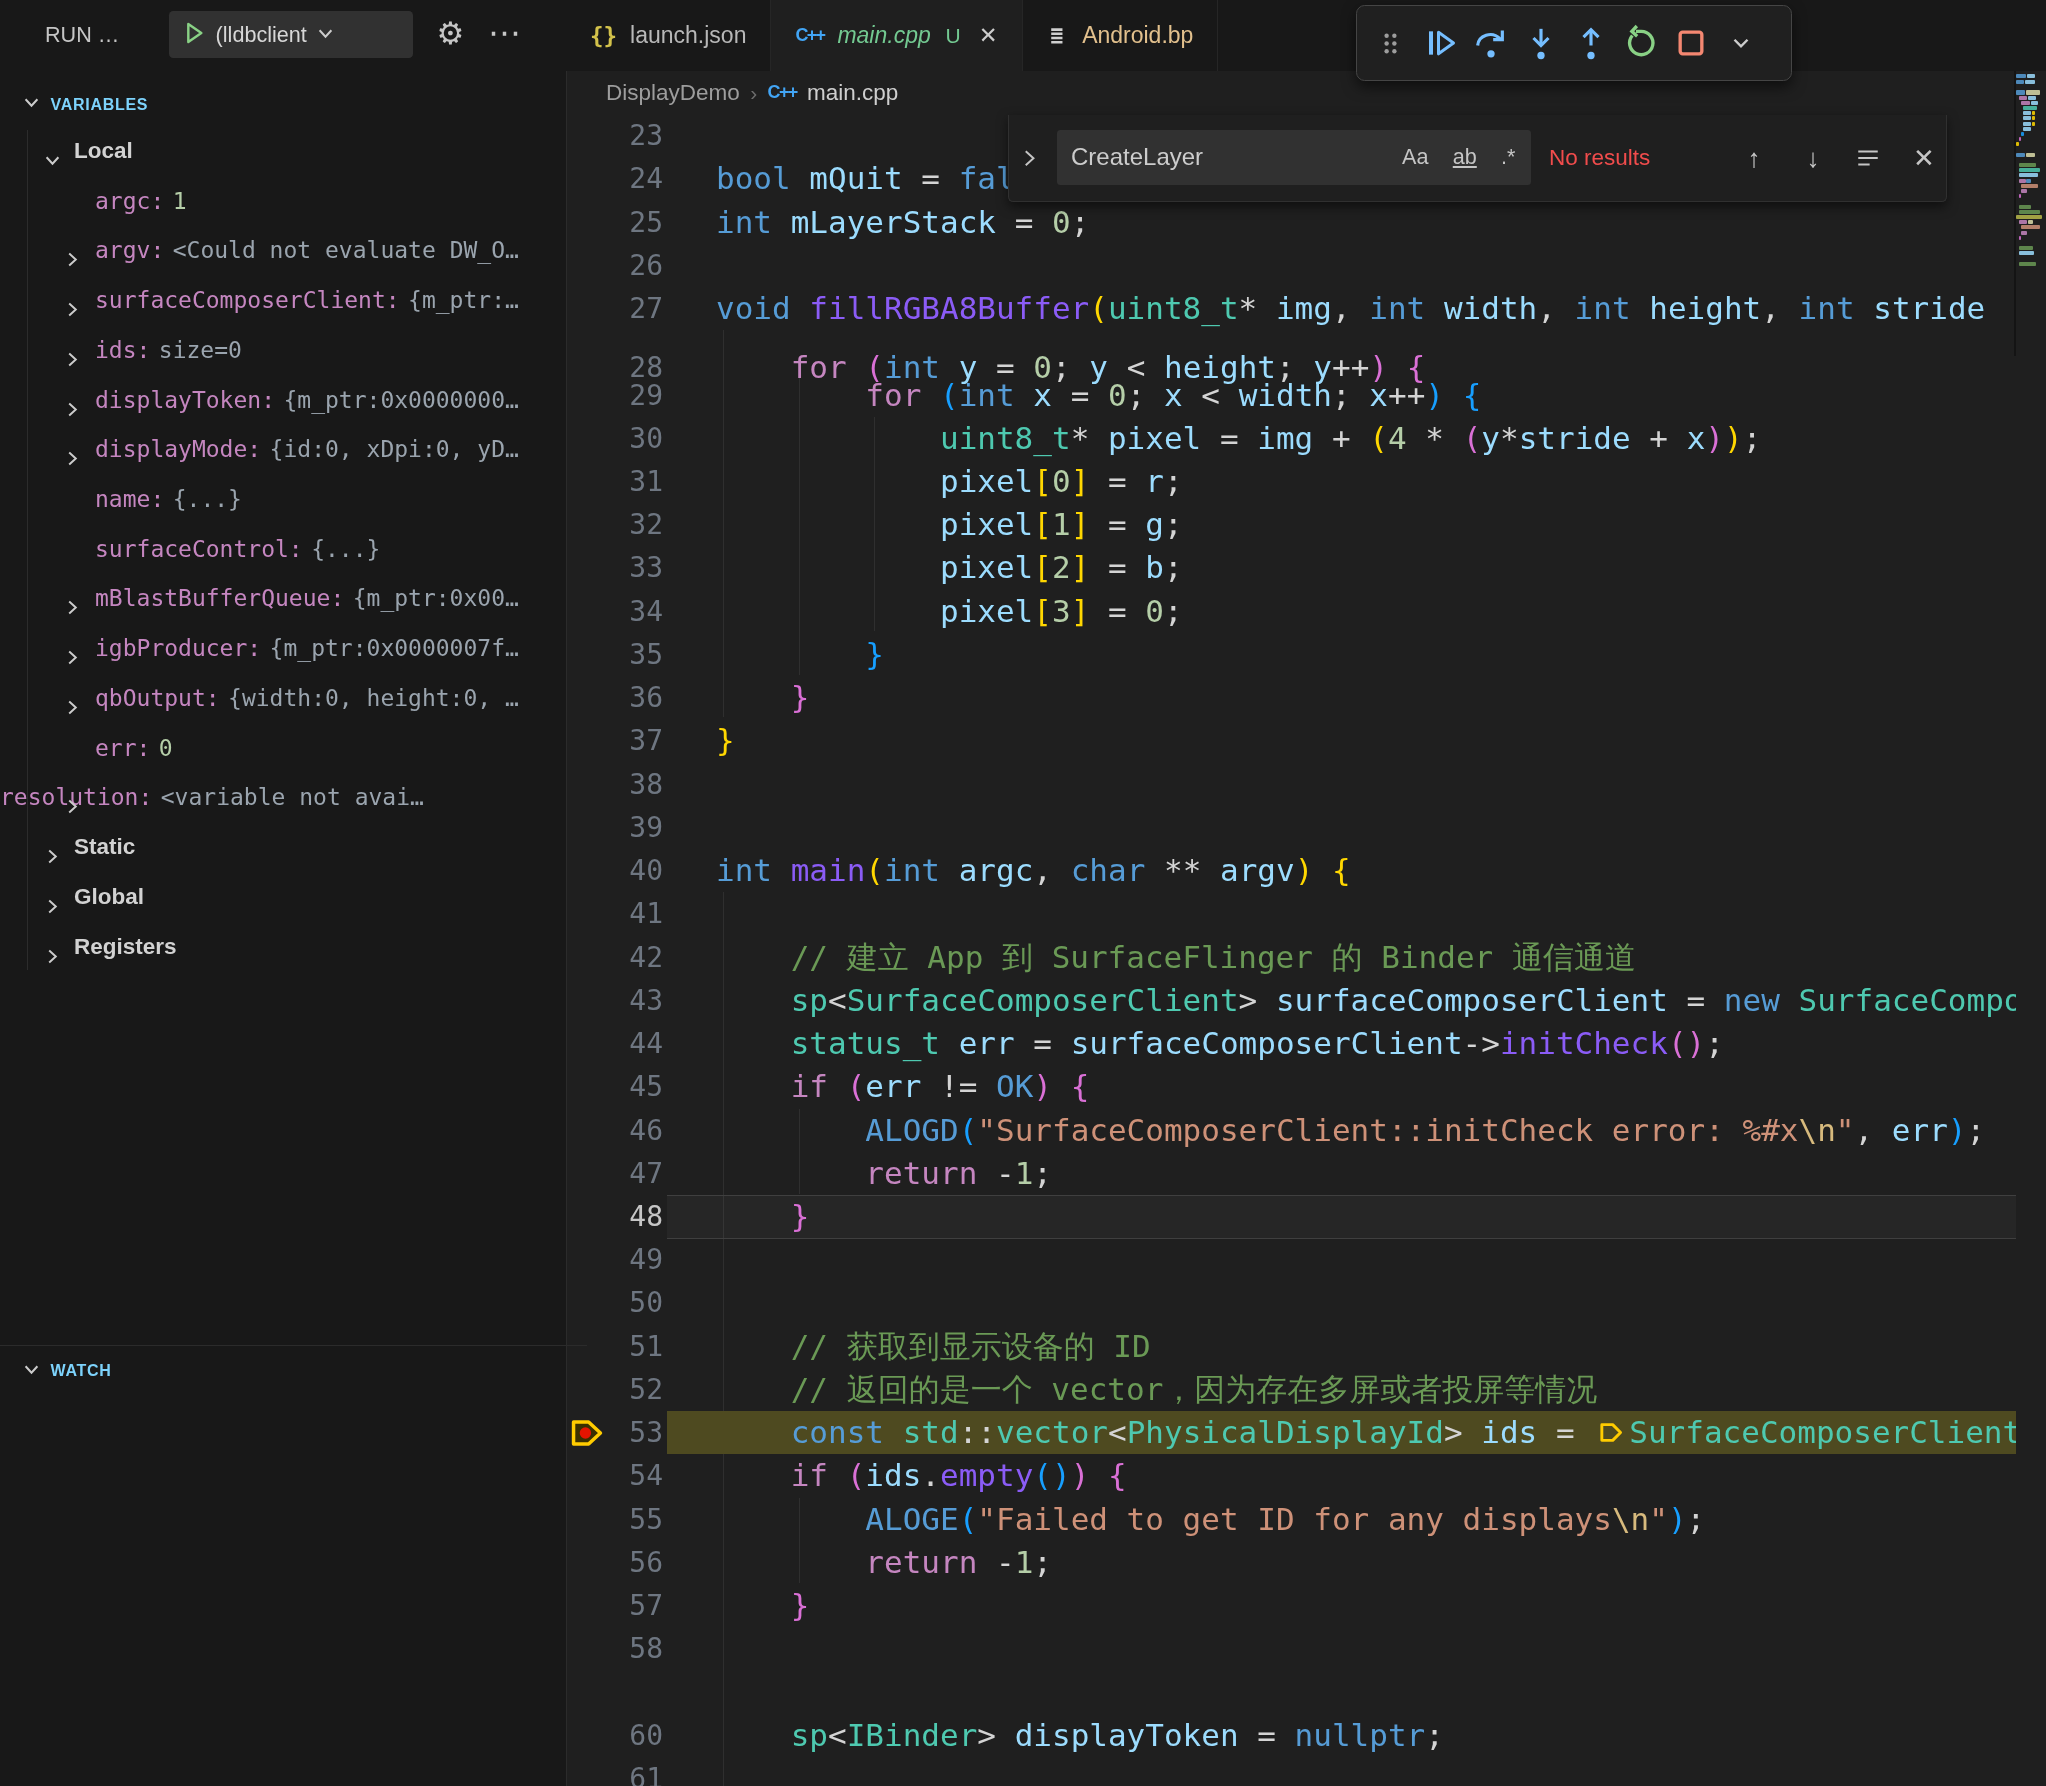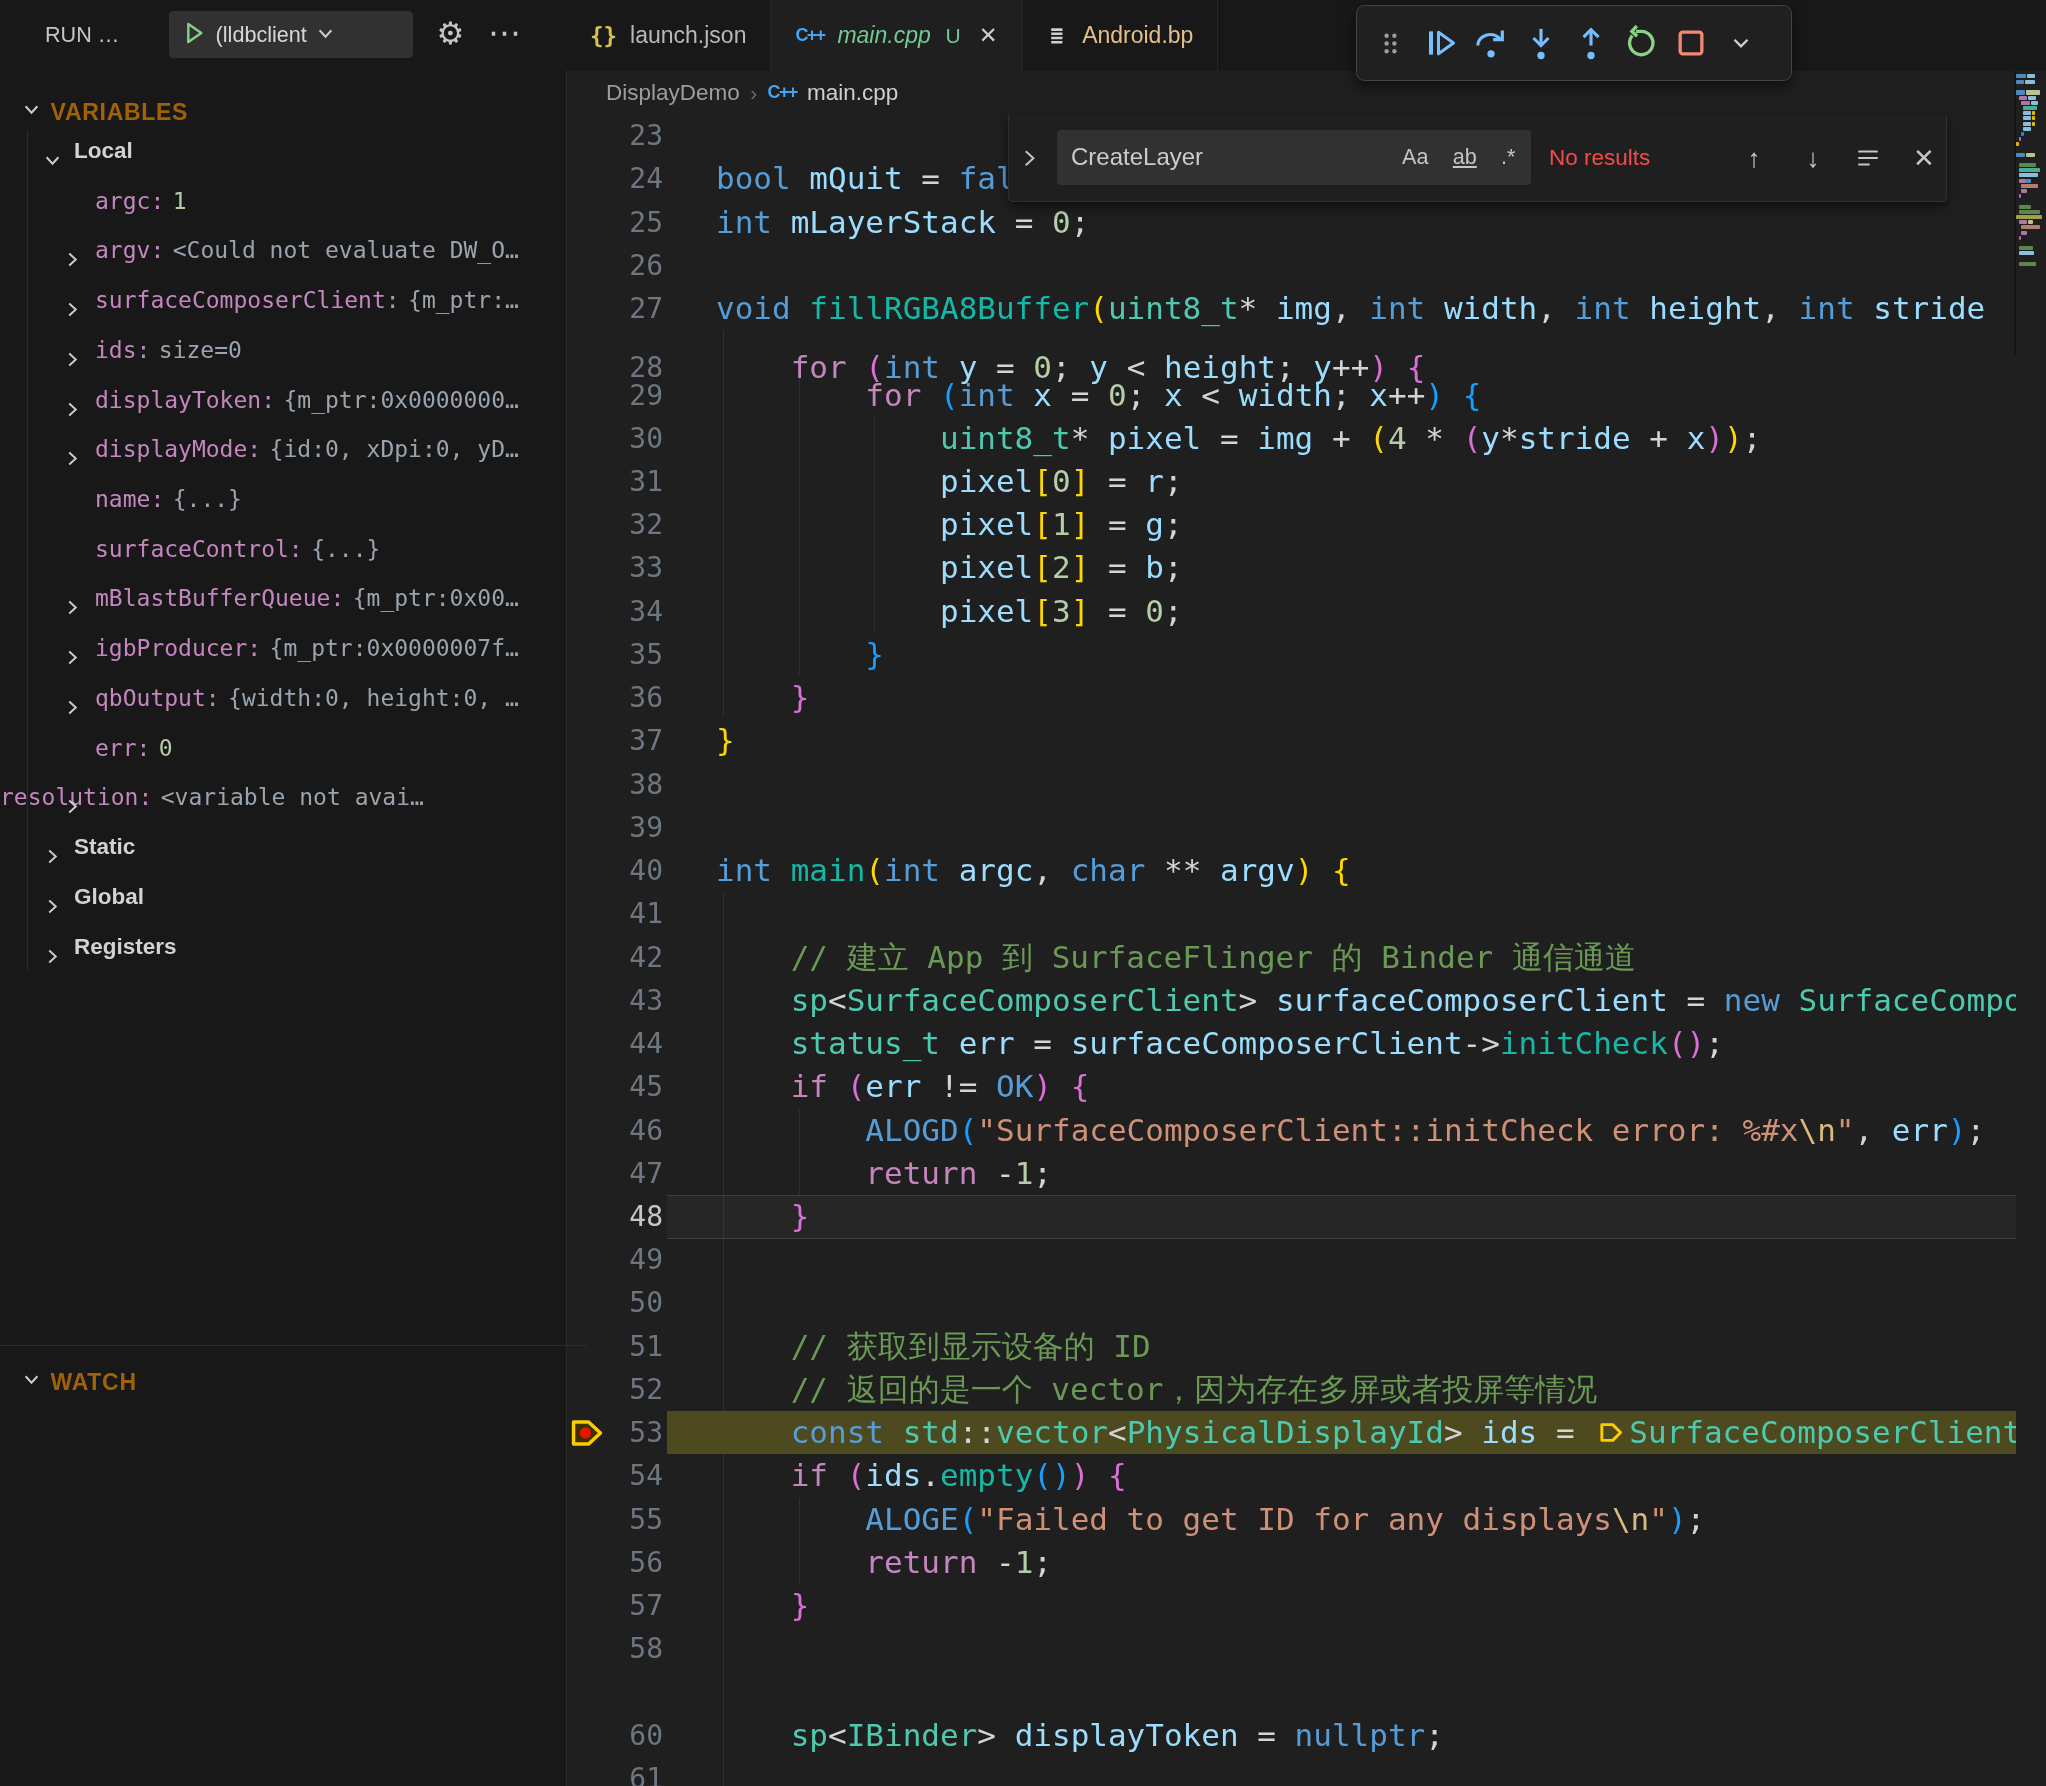--- a/index.html
+++ b/index.html
@@ -6,21 +6,21 @@
   body{width:2047px;height:1786px;position:relative;font-family:"Liberation Sans",sans-serif;color:#cccccc}
   .mono{font-family:"DejaVu Sans Mono",monospace}
   
   #sidebar{position:absolute;left:0;top:0;width:566px;height:1786px;background:#181818;border-right:0.9px solid #2b2b2b;z-index:5}
   #runbar{position:absolute;left:0;top:0;width:566px;height:71px}
   #run-label{position:absolute;left:45px;top:21.6px;font-size:21.6px;color:#c5c5c5;white-space:nowrap}
   #run-box{position:absolute;left:169px;top:11.2px;width:244px;height:47px;background:#313131;border-radius:4.3px;display:flex;align-items:center;padding:0 12px;box-sizing:border-box;gap:8.6px}
   #run-box .lbl{font-size:21.6px;color:#d7d7d7;white-space:nowrap}
   #gear-btn{position:absolute;left:427px;top:10.4px;width:47px;height:47px;display:flex;align-items:center;justify-content:center;font-size:31px;color:#c5c5c5}
   #more-btn{position:absolute;left:481px;top:8.6px;width:47px;height:47px;display:flex;align-items:center;justify-content:center;font-size:33px;color:#c5c5c5}
-  .sec-hdr{position:absolute;left:0;width:566px;height:43px;display:flex;align-items:flex-end;gap:8.6px;font-weight:bold;font-size:23px;letter-spacing:0.7px;color:#a16207}
+  .sec-hdr{position:absolute;left:0;width:566px;height:43px;display:flex;align-items:center;gap:8.6px;font-weight:bold;font-size:16px;letter-spacing:0.7px;color:#7dd3fc}
   #vars-hdr{top:83px;padding-left:21px}
   #watch-hdr{top:1345px;padding-left:21px;border-top:0.9px solid #2b2b2b;height:50px}
   #tree{position:absolute;left:0;top:126px;width:566px}
   .tree-guide{position:absolute;left:27px;top:130px;width:0.9px;height:840px;background:#2c2c2c}
   .trow{position:absolute;left:0;width:566px;height:50px;line-height:50px;white-space:nowrap;overflow:hidden}
   .trow .chev{position:absolute;top:14.7px}
   .trow .slabel{font-weight:bold;font-size:22.5px;color:#d2d2d2;font-family:"Liberation Sans",sans-serif}
   .trow .vname{font-size:23px;color:#c586c0}
   .trow .vval{font-size:23px;color:#9aa4ae}
   .trow .vval.num{color:#b5cea8}
@@ -56,21 +56,21 @@
   
   #code{position:absolute;left:0;top:0;width:1481px;height:1786px}
   .code-line{position:absolute;left:0;width:1481px;height:43px}
   .line-num{position:absolute;left:0;top:0;width:97px;text-align:right;font-size:28px;line-height:43px;color:#6e7681;font-family:"DejaVu Sans Mono",monospace}
   .line-num.bright{color:#c6c6c6}
   .code-text{position:absolute;left:150px;top:0;width:1300px;height:43px;font-size:31px;line-height:43px;white-space:pre;overflow:hidden;font-family:"DejaVu Sans Mono",monospace;color:#d4d4d4}
   .debug-bg{position:absolute;left:101px;top:0;width:1349px;height:43px;background:#4e4a20}
   .cur-line{position:absolute;left:101px;top:0;width:1349px;height:42px;border-top:0.9px solid #3f3f3f;border-bottom:0.9px solid #3f3f3f;background:rgba(255,255,255,.03)}
   .bp-gutter{position:absolute;left:1.7px;top:2.6px}
   .bpi{display:inline-block;margin:0 3.5px;vertical-align:-4.3px}
-  .tk-kw{color:#569cd6}.tk-c{color:#c586c0}.tk-t{color:#4ec9b0}.tk-f{color:#14b8a6}
+  .tk-kw{color:#569cd6}.tk-c{color:#c586c0}.tk-t{color:#4ec9b0}.tk-f{color:#8b5cf6}
   .tk-v{color:#9cdcfe}.tk-n{color:#b5cea8}.tk-s{color:#ce9178}.tk-e{color:#d7ba7d}
   .tk-cm{color:#6a9955}.tk-o{color:#d4d4d4}.tk-b1{color:#ffd700}.tk-b2{color:#da70d6}.tk-b3{color:#179fff}
   .iguide{position:absolute;width:0.9px;background:#2f2f2f}
   #minimap{position:absolute;left:1450px;top:74px;width:31px;height:294px}
   #minimap .mrow{position:absolute;height:4.3px;border-radius:0.9px;opacity:.85}
   .mm-shadow{position:absolute;left:1448px;top:71px;width:1.7px;height:285px;background:rgba(0,0,0,.35)}
 </style>
 </head>
 <body>
 

